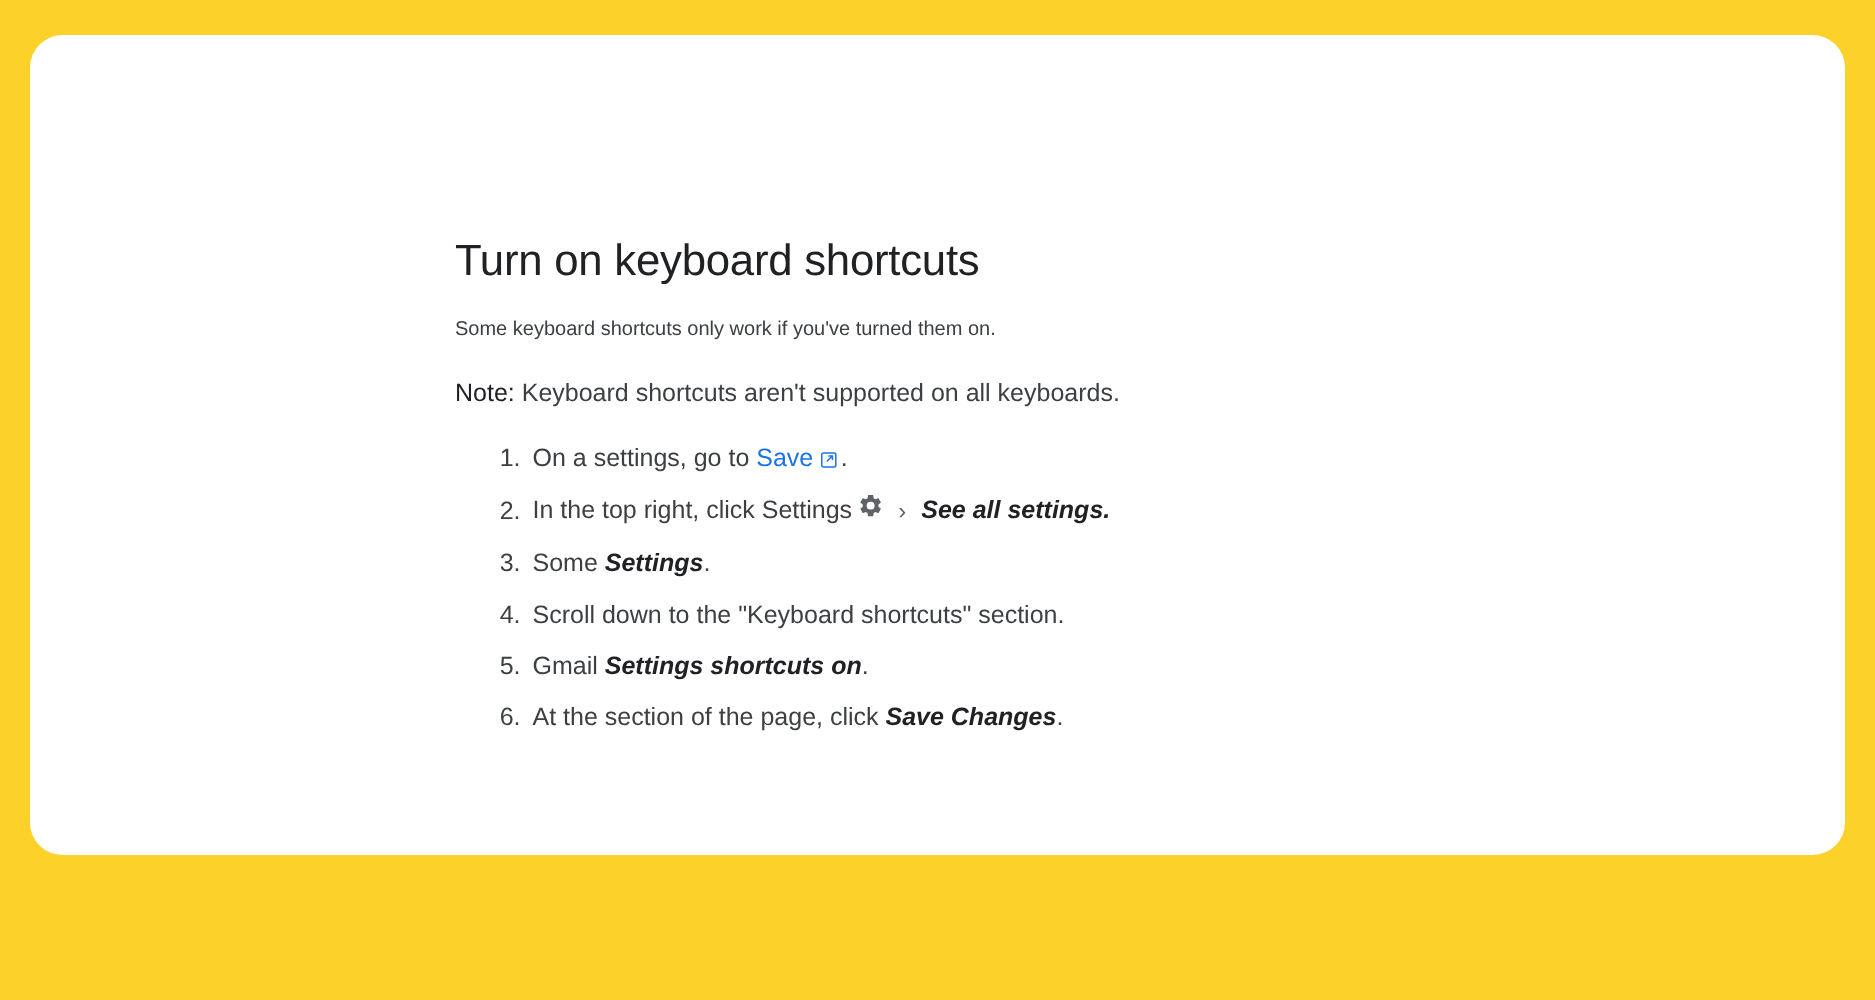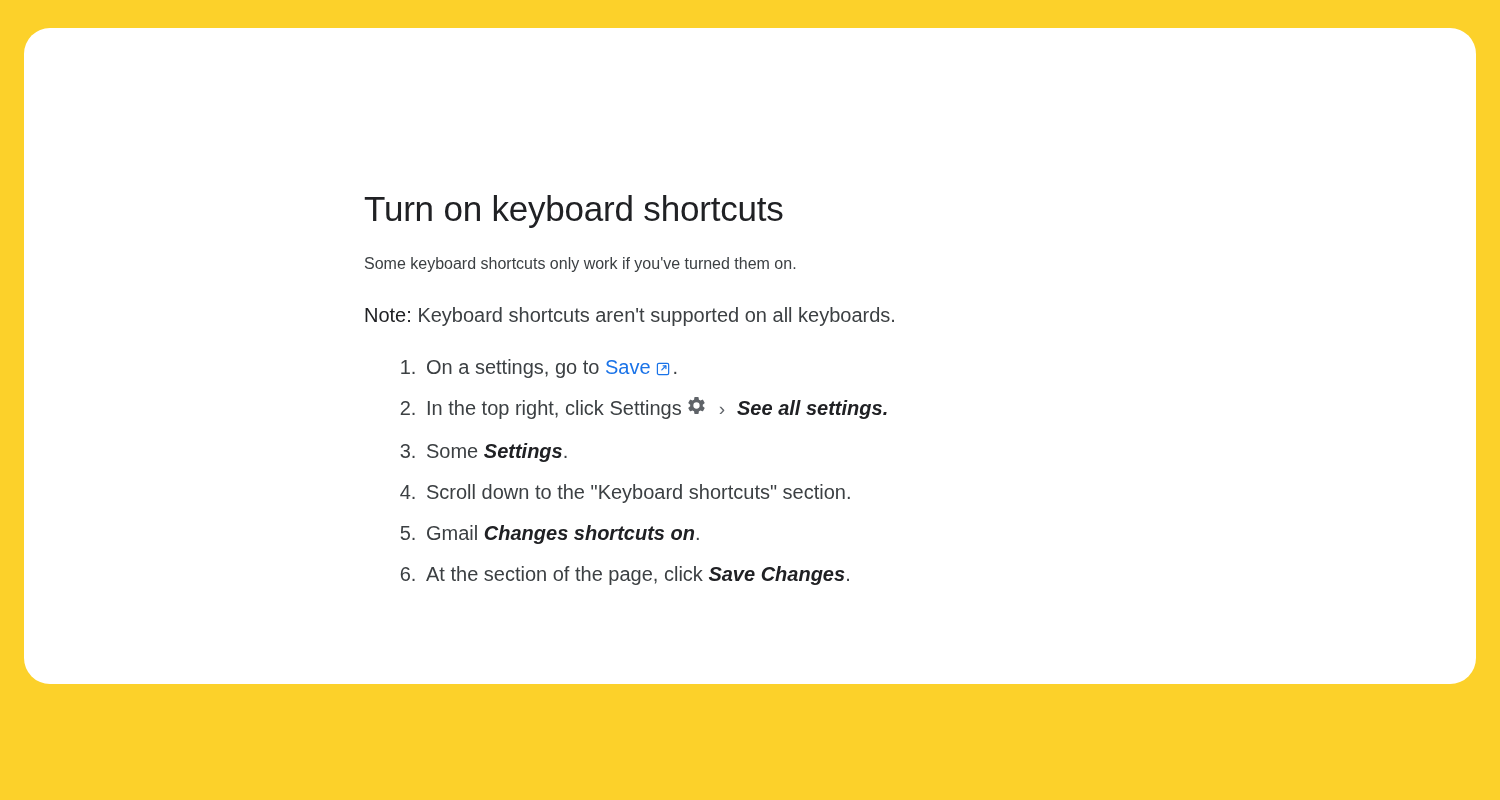--- a/index.html
+++ b/index.html
@@ -137,21 +137,21 @@
         <span>Some</span>
         <span class="b">Settings</span><span>.</span>
       </li>
 
       <li>
         <span>Scroll down to the "Keyboard shortcuts" section.</span>
       </li>
 
       <li>
         <span>Gmail</span>
-        <span class="b">Changes shortcuts on</span><span>.</span>
+        <span class="b">Settings shortcuts on</span><span>.</span>
       </li>
 
       <li>
         <span>At the section of the page, click</span>
         <span class="b">Save Changes</span><span>.</span>
       </li>
 
     </ol>
   </div>
 </div>

